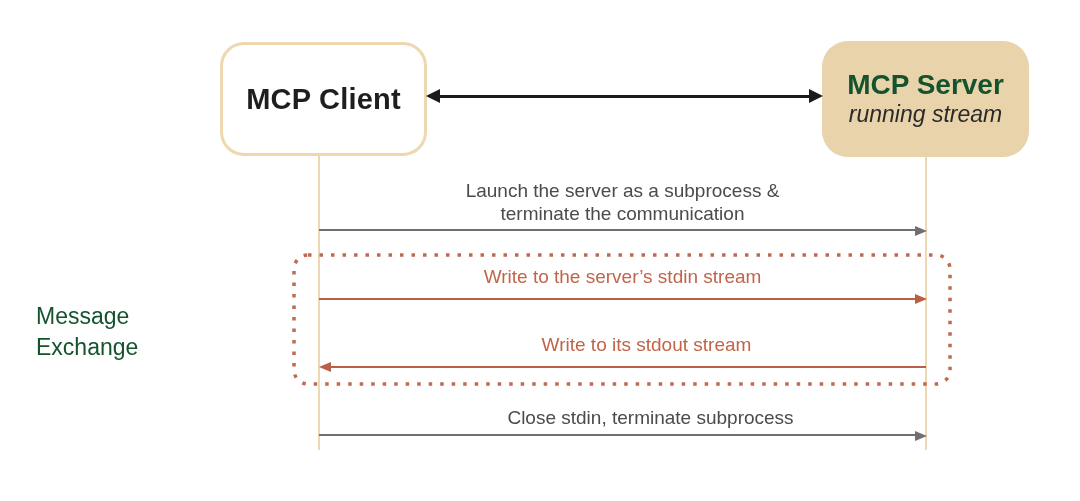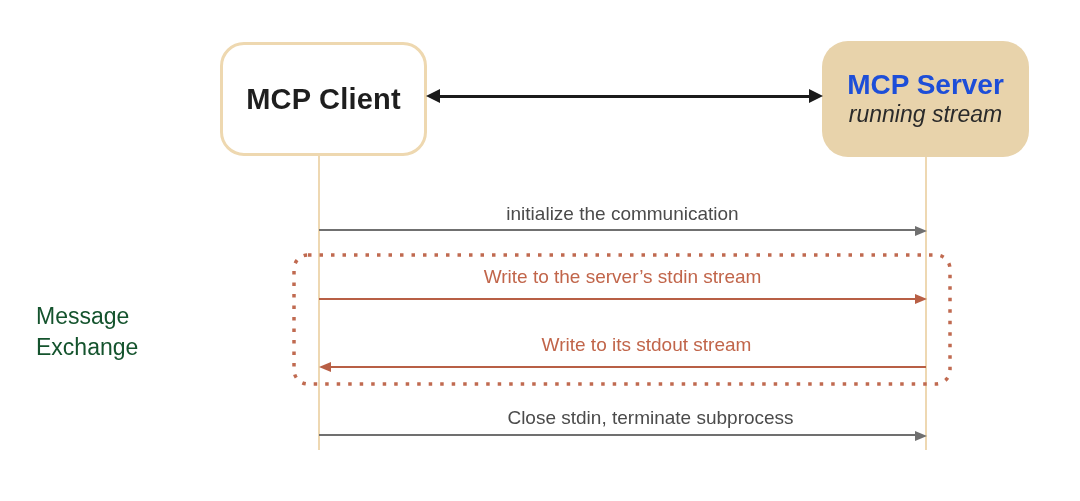--- a/index.html
+++ b/index.html
@@ -43,21 +43,21 @@
     background: #e8d3ab;
     border-radius: 26px;
     display: flex;
     flex-direction: column;
     align-items: center;
     justify-content: center;
   }
   .server-title {
     font-size: 28px;
     font-weight: 700;
-    color: #1d4ed8;
+    color: #14532d;
     line-height: 30px;
   }
   .server-subtitle {
     font-size: 23px;
     font-style: italic;
     color: #2a2a2a;
     line-height: 28px;
   }
 
   
@@ -182,21 +182,22 @@
 
   <svg class="group-box" width="660" height="133" viewBox="0 0 660 133">
     <rect x="2" y="2" width="656" height="129" rx="14" ry="14" fill="none" stroke="#c06a50" stroke-width="3.5" stroke-dasharray="3.5 8" stroke-linecap="butt"></rect>
   </svg>
 
   <div class="group-label">
     <div>Message</div>
     <div>Exchange</div>
   </div>
 
-  <div class="msg-label msg1-l2">initialize the communication</div>
+  <div class="msg-label msg1-l1">Launch the server as a subprocess &amp;</div>
+  <div class="msg-label msg1-l2">terminate the communication</div>
   <div class="msg-line msg1-line"></div>
   <div class="m-head right msg1-head"></div>
 
   <div class="msg-label terracotta msg2-label">Write to the server’s stdin stream</div>
   <div class="msg-line terracotta msg2-line"></div>
   <div class="m-head right terracotta msg2-head"></div>
 
   <div class="msg-label terracotta msg3-label">Write to its stdout stream</div>
   <div class="msg-line terracotta msg3-line"></div>
   <div class="m-head left msg3-head"></div>

